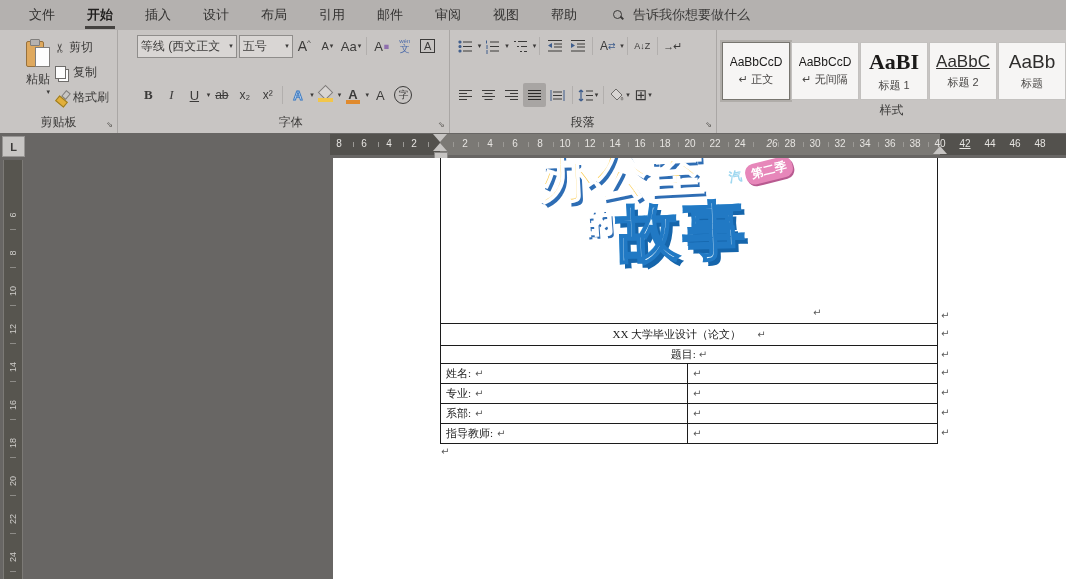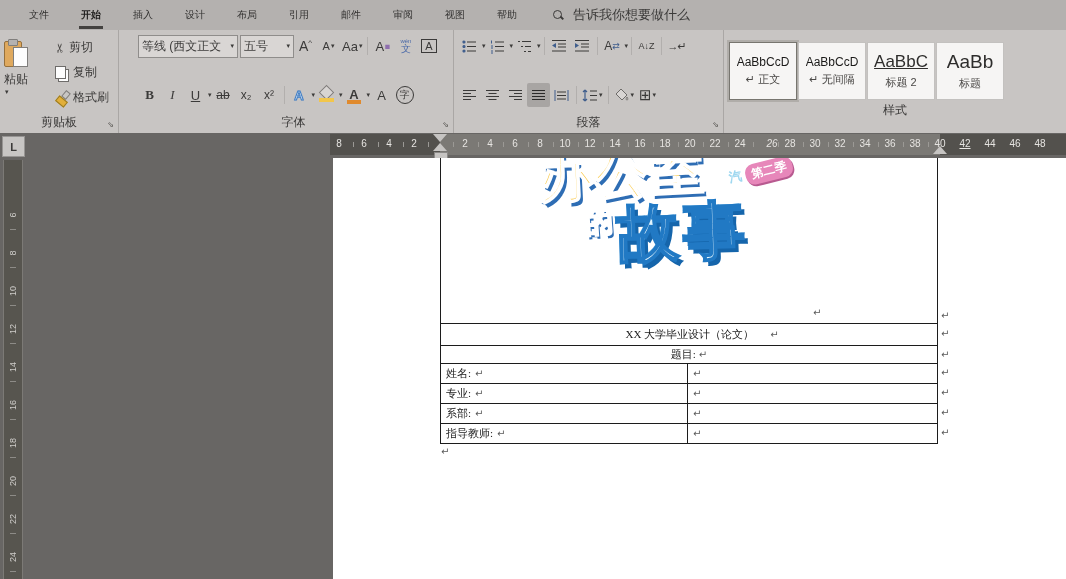--- a/index.html
+++ b/index.html
@@ -4,21 +4,21 @@
 <style>
   html,body{margin:0;padding:0;width:1066px;height:579px;overflow:hidden;
     font-family:"Liberation Sans","DejaVu Sans",sans-serif;-webkit-font-smoothing:antialiased;}
   #app{position:relative;width:1066px;height:579px;background:#666461;}
 
   
   .menubar{position:absolute;left:0;top:0;width:1066px;height:30px;background:#b4b1af;
     display:flex;align-items:center;}
   #menu-tabs{display:flex;align-items:center;height:100%;padding-left:13px;}
   .mtab{position:relative;height:100%;display:flex;align-items:center;padding:1px 16px;
-    font-size:10px;color:#323130;cursor:default;white-space:nowrap;}
+    font-size:13px;color:#323130;cursor:default;white-space:nowrap;}
   .mtab.active{font-weight:bold;color:#201f1e;}
   .mtab.active::after{content:"";position:absolute;left:14px;right:14px;bottom:2px;height:3px;background:#444240;}
   .searchbox{display:flex;align-items:center;margin-left:20px;font-size:13px;color:#3b3a39;gap:9px;}
   .mag{position:relative;width:11px;height:11px;display:inline-block;}
   .mag::before{content:"";position:absolute;left:0;top:0;width:7px;height:7px;border:1.4px solid #3b3a39;border-radius:50%;}
   .mag::after{content:"";position:absolute;left:7px;top:7px;width:4px;height:1.6px;background:#3b3a39;transform:rotate(45deg);}
 
   
   .ribbon{position:absolute;left:0;top:30px;width:1066px;height:103px;background:#c8c5c3;
     border-bottom:1px solid #9b9896;display:flex;}
@@ -29,21 +29,21 @@
   .launcher{position:absolute;right:4px;bottom:4px;font-size:8px;color:#55534f;line-height:8px;}
   .rrow{display:flex;align-items:center;height:26px;}
   .rbtn{display:inline-flex;align-items:center;justify-content:center;height:24px;min-width:19px;
     padding:0 2px;color:#3b3a39;font-size:13px;border-radius:2px;position:relative;}
   .rbtn.active{background:#a8a5a3;}
   .dd{font-size:7px;color:#3b3a39;margin-left:1px;}
   .vsepS{width:1px;height:18px;background:#b2afad;margin:0 3px;}
 
   
   .clip-group{width:118px;}
-  .pastebtn{width:46px;display:flex;flex-direction:column;align-items:flex-start;justify-content:flex-start;
+  .pastebtn{width:46px;display:flex;flex-direction:column;align-items:flex-end;justify-content:flex-start;
     padding-top:6px;font-size:12px;color:#3b3a39;}
   .pasteic{position:relative;width:24px;height:28px;margin-bottom:4px;}
   .pasteic .board{position:absolute;left:0;top:2px;width:16px;height:24px;background:#dfa95e;border:1px solid #96703c;border-radius:2px;}
   .pasteic .clipp{position:absolute;left:4px;top:0;width:8px;height:5px;background:#b5b2b0;border:1px solid #807e7c;border-radius:1px;}
   .pasteic .sheet{position:absolute;right:0;top:8px;width:13px;height:18px;background:#fdfdfd;border:1px solid #807e7c;}
   .smallstack{display:flex;flex-direction:column;justify-content:space-between;padding:4px 0 4px 2px;}
   .sbtn{display:flex;align-items:center;gap:4px;font-size:12px;color:#3b3a39;height:21px;padding:0 3px;}
   .scis{font-size:12px;transform:rotate(-90deg);display:inline-block;color:#4a4846;}
   .copyic{width:9px;height:11px;background:#fdfdfd;border:1px solid #6e6c6a;box-shadow:3px 3px 0 -1px #fdfdfd,3px 3px 0 0 #6e6c6a;margin-right:3px;}
   .fpic{position:relative;width:14px;height:14px;}
@@ -405,20 +405,24 @@
 
     <div class="rgroup styles-group">
       <div id="style-chips">
           <div class="chip sel">
             <div class="prev">AaBbCcD</div>
             <div class="clabel">↵ 正文</div>
           </div>
           <div class="chip">
             <div class="prev">AaBbCcD</div>
             <div class="clabel">↵ 无间隔</div>
+          </div>
+          <div class="chip h1">
+            <div class="prev">AaBI</div>
+            <div class="clabel">标题 1</div>
           </div>
           <div class="chip h2">
             <div class="prev">AaBbC</div>
             <div class="clabel">标题 2</div>
           </div>
           <div class="chip h3">
             <div class="prev">AaBb</div>
             <div class="clabel">标题</div>
           </div>
         </div>
@@ -530,21 +534,21 @@
       <div class="tline" style="left:107px;top:165px;width:498px;height:1px;"></div>
       <div class="tline" style="left:107px;top:187px;width:498px;height:1px;"></div>
       <div class="tline" style="left:107px;top:205px;width:498px;height:1px;"></div>
       <div class="tline" style="left:107px;top:225px;width:498px;height:1px;"></div>
       <div class="tline" style="left:107px;top:245px;width:498px;height:1px;"></div>
       <div class="tline" style="left:107px;top:265px;width:498px;height:1px;"></div>
       <div class="tline" style="left:107px;top:285px;width:498px;height:1px;"></div>
 
       <div class="doc-text" style="left:480px;top:148px;"><span class="pil">↵</span></div>
 
-      <div class="doc-text" style="left:107px;top:165px;width:498px;height:22px;display:flex;align-items:center;justify-content:center;gap:16px;padding-left:13px;">
+      <div class="doc-text" style="left:107px;top:165px;width:498px;height:22px;display:flex;align-items:center;justify-content:center;gap:16px;">
         <span>XX 大学毕业设计（论文）</span>
         <span class="pil">↵</span>
       </div>
 
       <div class="doc-text" style="left:107px;top:187px;width:498px;height:18px;display:flex;align-items:center;justify-content:center;gap:3px;">
         <span>题目:</span>
         <span class="pil">↵</span>
       </div>
 
       <div id="table-rows">

